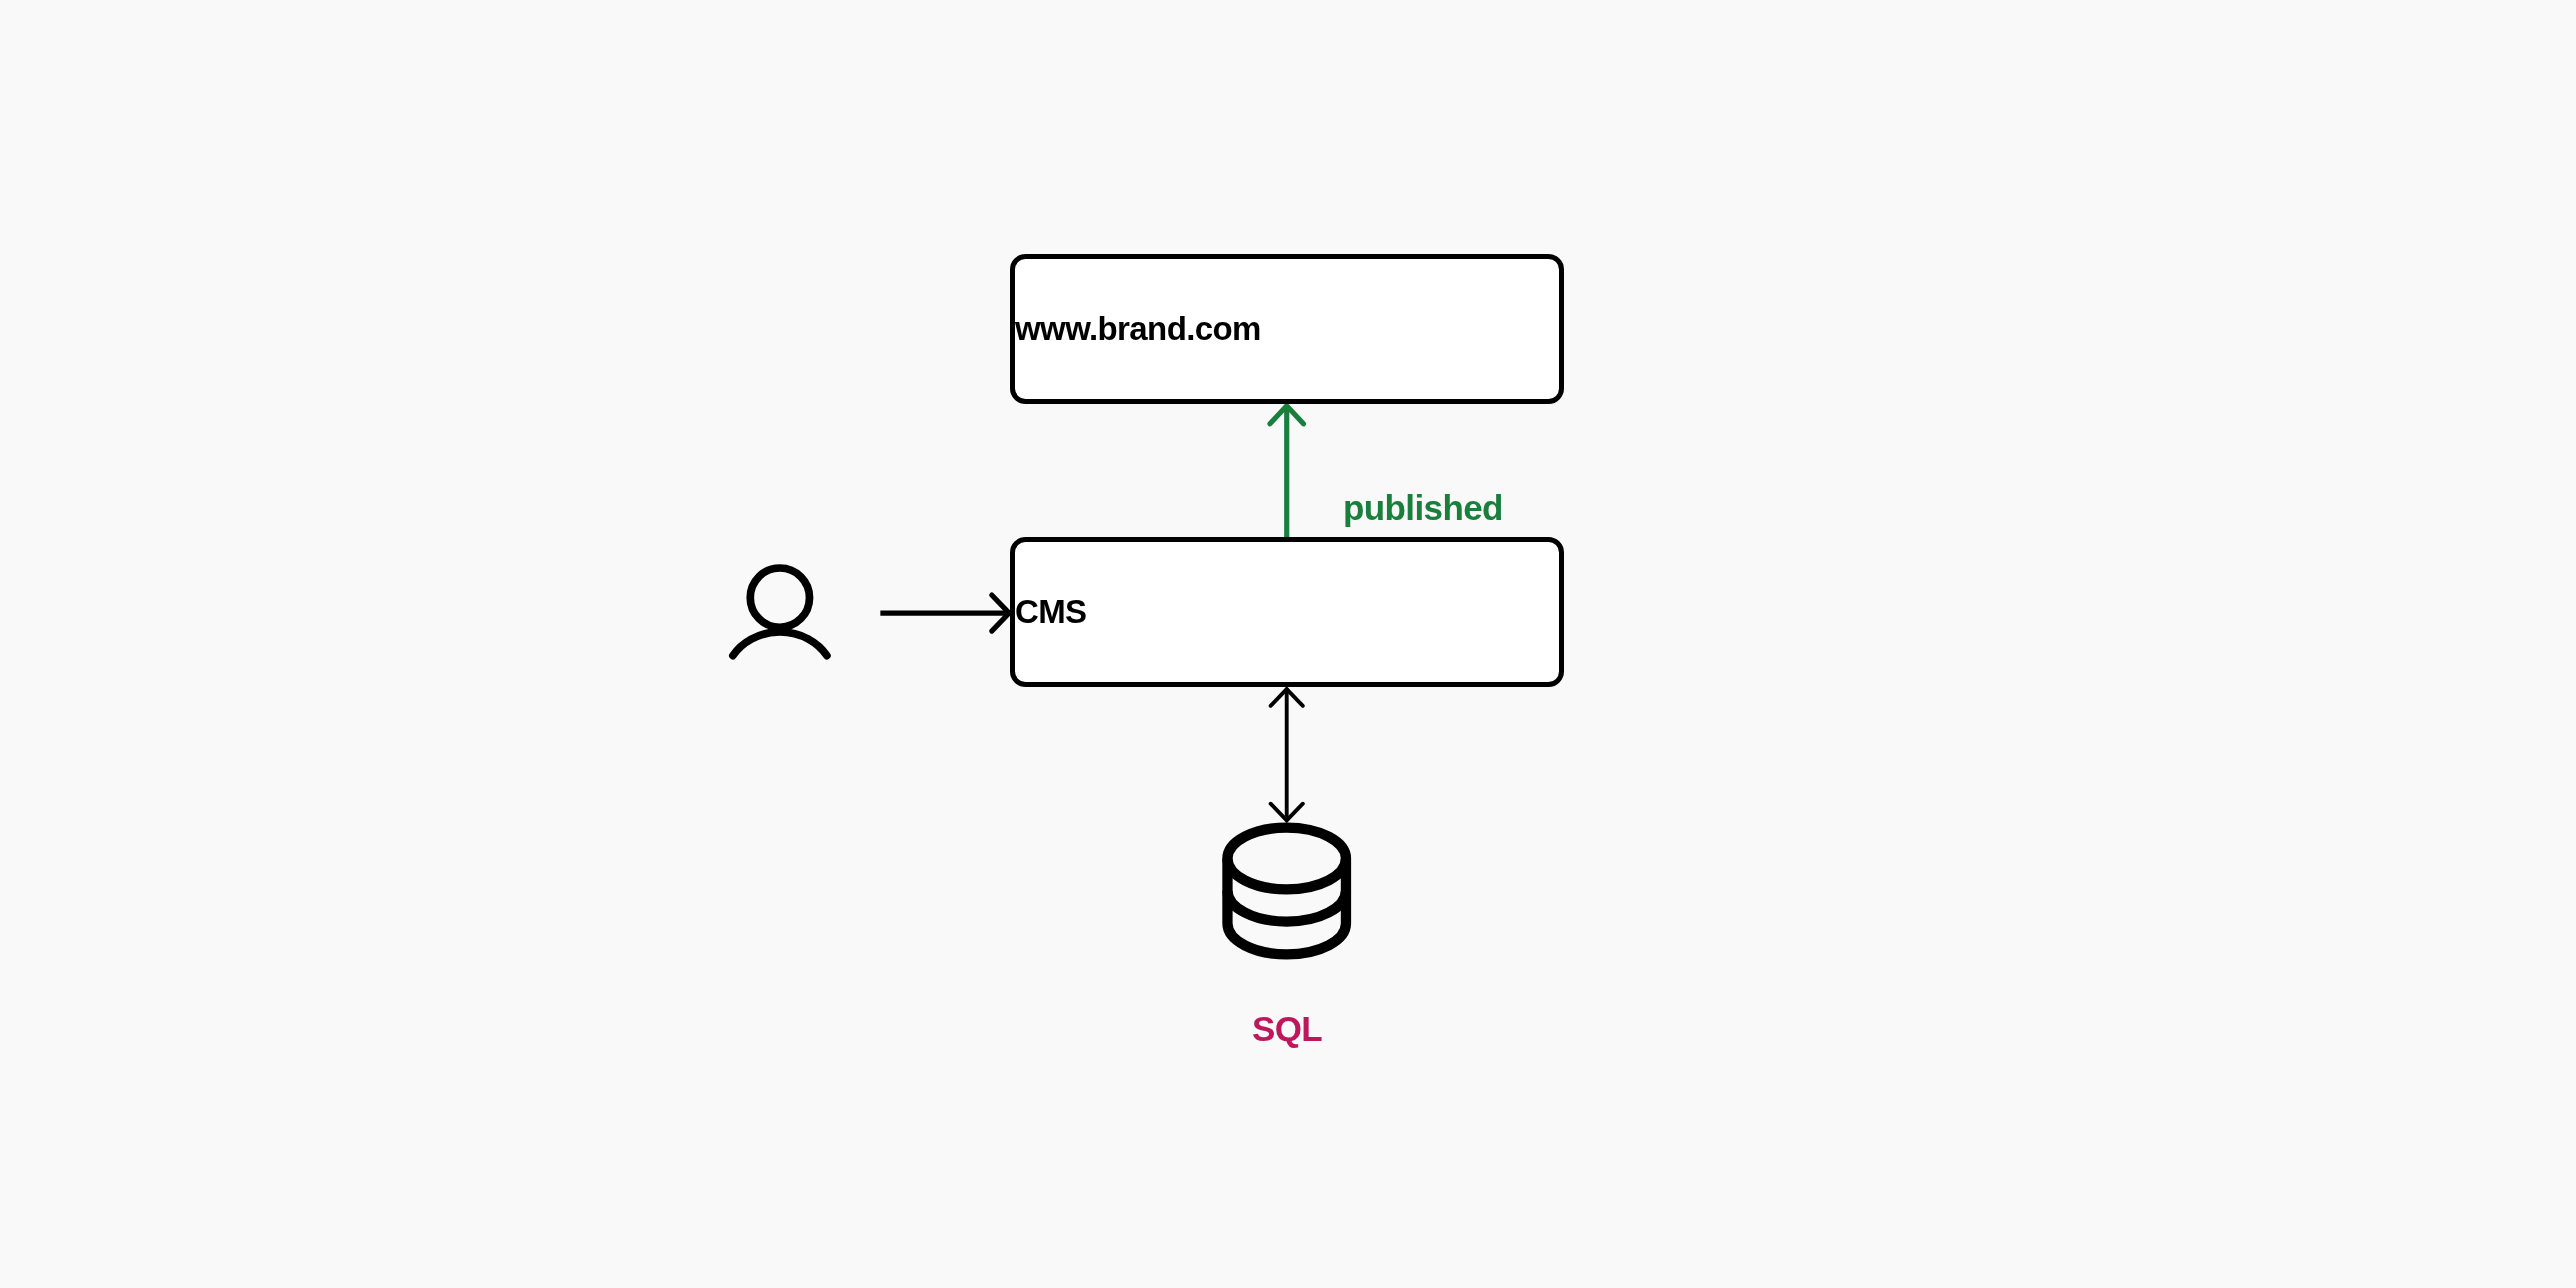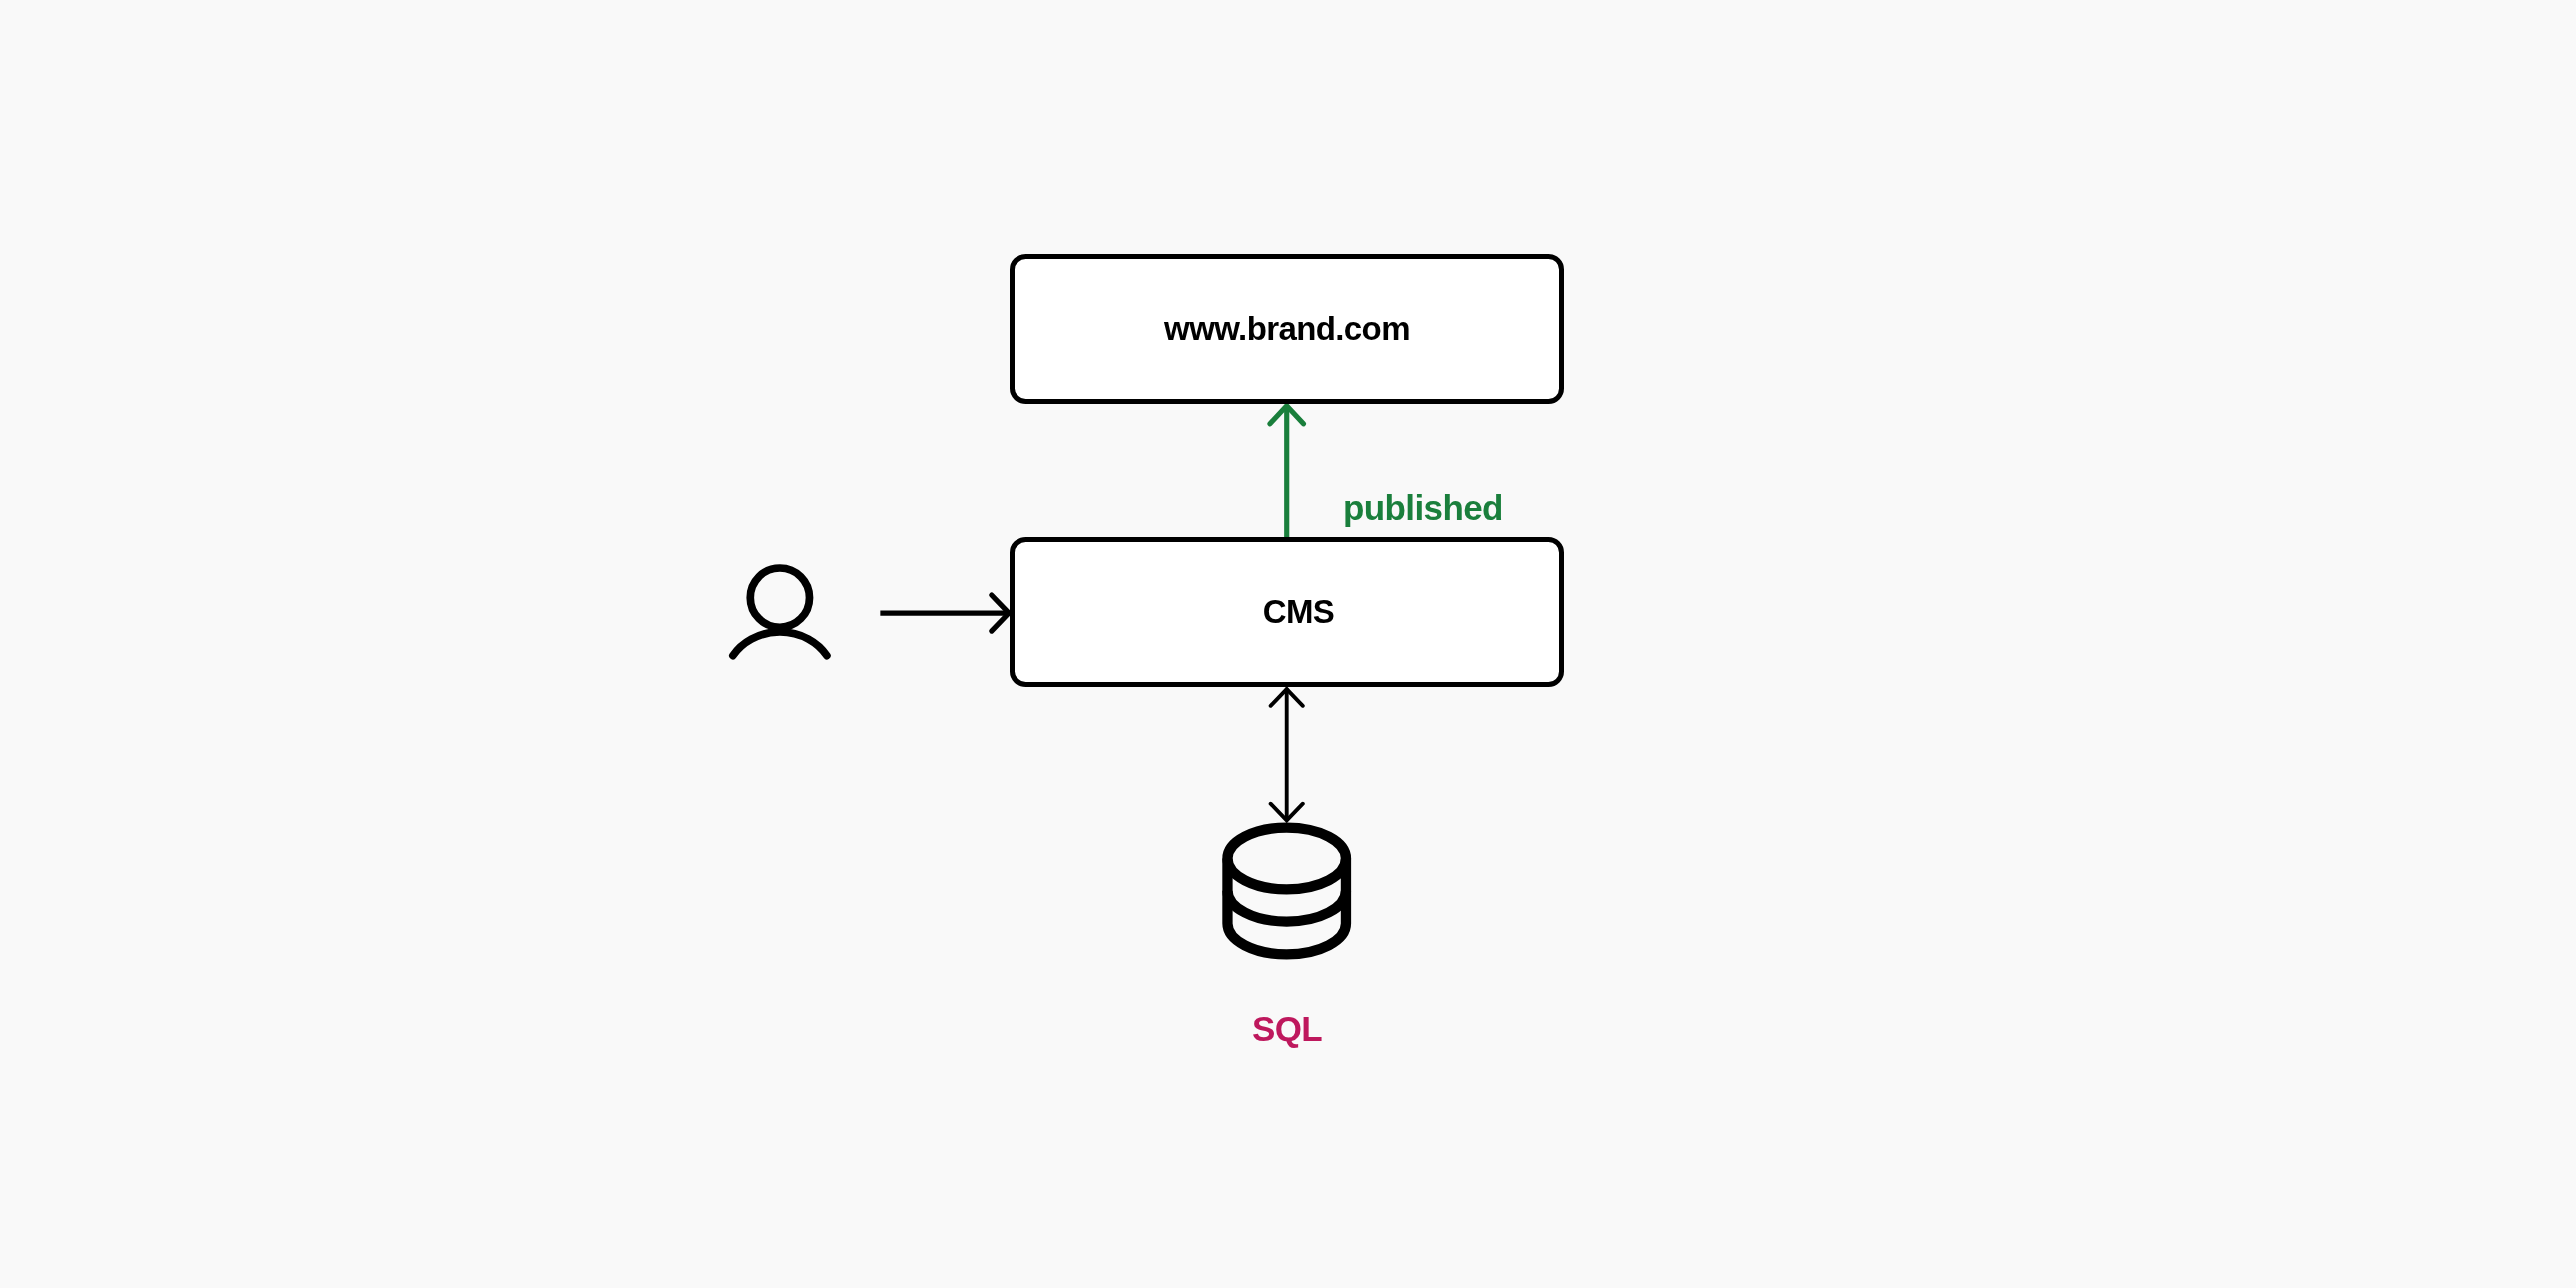--- a/index.html
+++ b/index.html
@@ -2,21 +2,21 @@
 <html style="font-size:10.3px"><head>
   <meta charset="utf-8">
   <style>
     html, body { margin: 0; padding: 0; }
     body { width: 2576px; height: 1288px; background: #f9f9f9; overflow: hidden; }
     .canvas { position: relative; width: 2576px; height: 1288px; background: #f9f9f9; border-radius: 18px; }
     svg.diagram { position: absolute; left: 0; top: 0; width: 2576px; height: 1288px; }
     .node {
       position: absolute; box-sizing: border-box;
       background: #ffffff; border: 5.2px solid #000; border-radius: 15.5px;
-      display: flex; align-items: center; justify-content: center;
+      display: flex; align-items: center; justify-content: flex-start;
       font-family: "Liberation Sans", sans-serif; font-weight: bold; font-size: 33px; color: #000;
       letter-spacing: -0.6px;
     }
     .label {
       position: absolute; font-family: "Liberation Sans", sans-serif; font-weight: bold;
       font-size: 35px; transform: translateY(-50%); white-space: nowrap; letter-spacing: -0.6px; margin-top: 37px;
     }
   </style>
 </head>
 <body>
@@ -50,21 +50,21 @@
       <ellipse cx="1998" cy="1333" rx="92" ry="48" fill="#f9f9f9"></ellipse>
       <path d="M1906,1333 L1906,1434 A92,48 0 0 0 2090,1434 L2090,1333"></path>
       <path d="M1906,1383 A92,48 0 0 0 2090,1383"></path>
     </g>
   </svg>
 
   <div class="node" style="left:1010px; top:254px; width:554px; height:150px;">
     <span>www.brand.com</span>
   </div>
 
-  <div class="node" style="left:1010px; top:537px; width:554px; height:150px;padding-left:23px;">
+  <div class="node" style="left:1010px; top:537px; width:554px; height:150px;">
     <span>CMS</span>
   </div>
 
   <div class="label" style="left:1343px; top:471px; color:#1a7f3c;">published</div>
 
   <div class="label" style="left:1287px; top:992px; color:#be185d; transform: translate(-50%,-50%);">SQL</div>
 
 </div>
 
 

